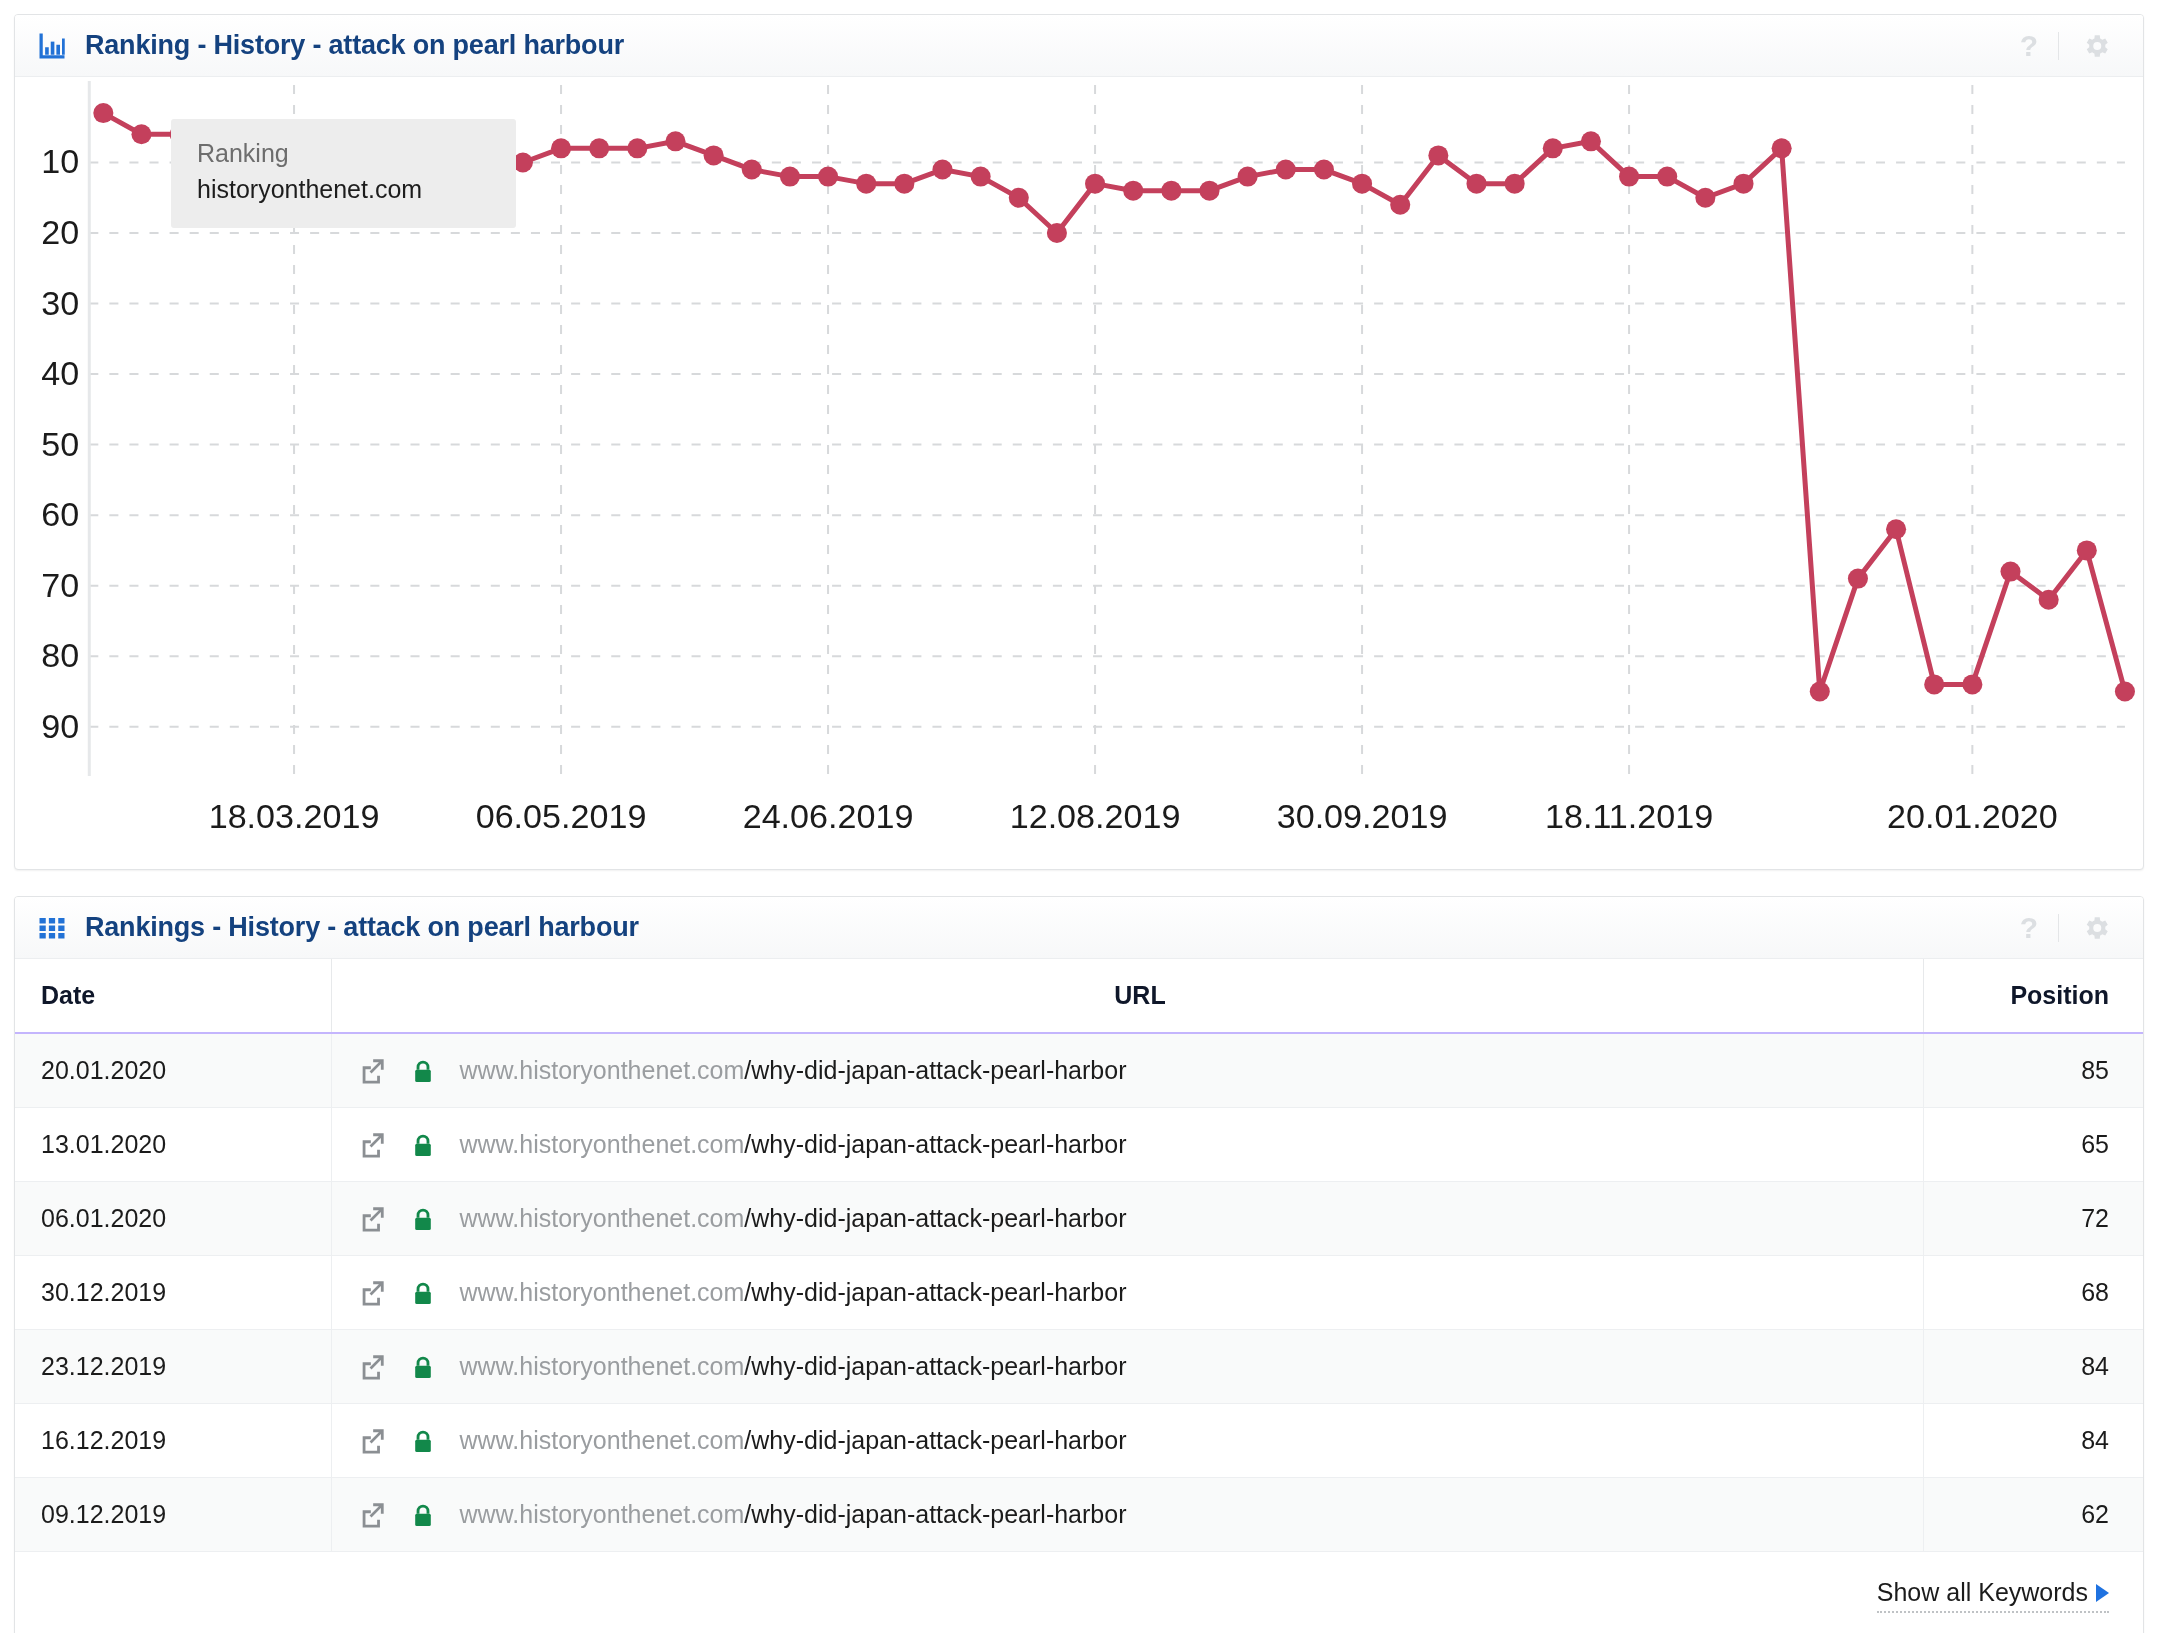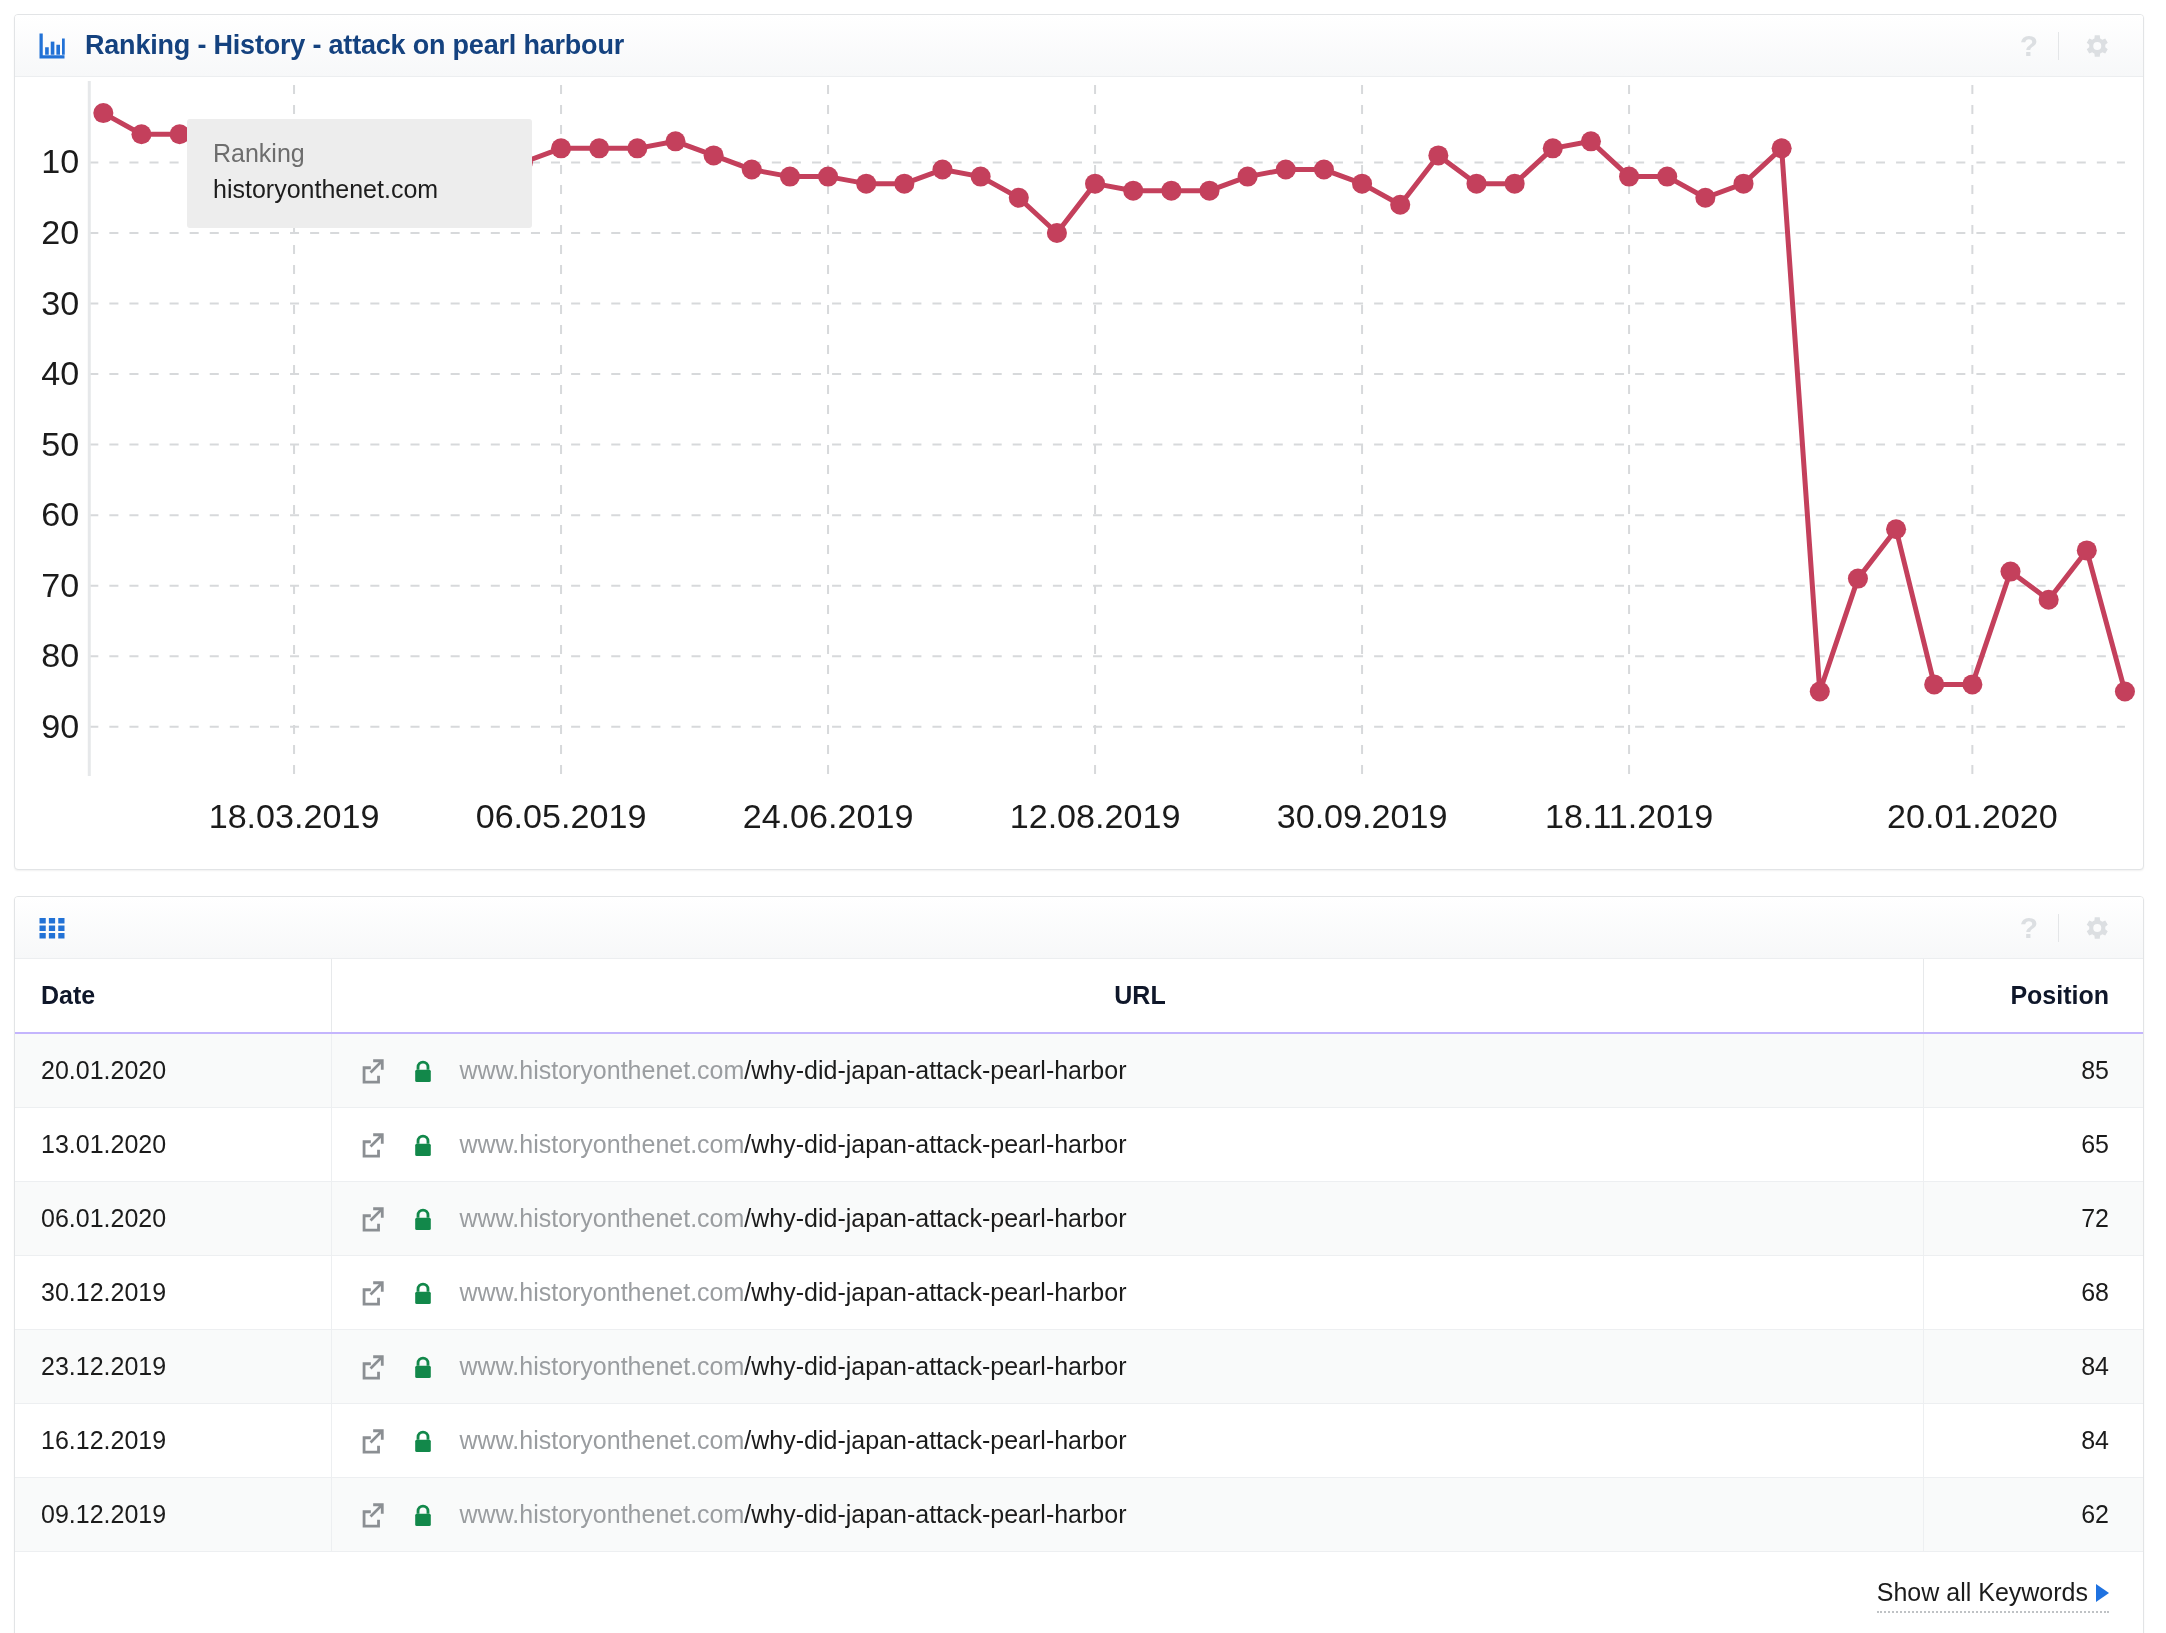--- a/index.html
+++ b/index.html
@@ -81,21 +81,20 @@
   .chart-svg { display: block; width: 100%; height: 100%; }
 
   .chart-tooltip {
     position: absolute;
     left: 156px;
     top: 42px;
     width: 345px;
     background: #ededed;
     border-radius: 3px;
     padding: 16px 20px 20px 26px;
-    margin-left: 16px;
   }
   .tooltip-series {
     font-size: 25px;
     color: #6d6d6d;
     line-height: 1.45;
   }
   .tooltip-domain {
     font-size: 25px;
     color: #1d1d1d;
     line-height: 1.45;
@@ -311,20 +310,21 @@
           <rect x="17" y="4" width="5" height="4.4"></rect>
           <rect x="2" y="10" width="5" height="4.4"></rect>
           <rect x="9.5" y="10" width="5" height="4.4"></rect>
           <rect x="17" y="10" width="5" height="4.4"></rect>
           <rect x="2" y="16" width="5" height="4.4"></rect>
           <rect x="9.5" y="16" width="5" height="4.4"></rect>
           <rect x="17" y="16" width="5" height="4.4"></rect>
         </g>
       </svg>
     </span>
+    <span class="panel-title">Rankings - History - attack on pearl harbour</span>
     <span class="header-spacer"></span>
     <span class="header-tools">
       <span class="tool-help">?</span>
       <span class="tool-sep"></span>
       <span class="tool-gear">
         <svg width="30" height="30" viewBox="0 0 24 24" aria-hidden="true">
           <path fill="#dcdfe2" d="M19.4 13a7.6 7.6 0 0 0 0-2l2-1.6-2-3.4-2.4 1a7.6 7.6 0 0 0-1.7-1L15 3.4h-4l-.3 2.6a7.6 7.6 0 0 0-1.7 1l-2.4-1-2 3.4L6.6 11a7.6 7.6 0 0 0 0 2l-2 1.6 2 3.4 2.4-1a7.6 7.6 0 0 0 1.7 1l.3 2.6h4l.3-2.6a7.6 7.6 0 0 0 1.7-1l2.4 1 2-3.4ZM13 15.2A3.2 3.2 0 1 1 13 8.8a3.2 3.2 0 0 1 0 6.4Z"></path>
         </svg>
       </span>
     </span>

